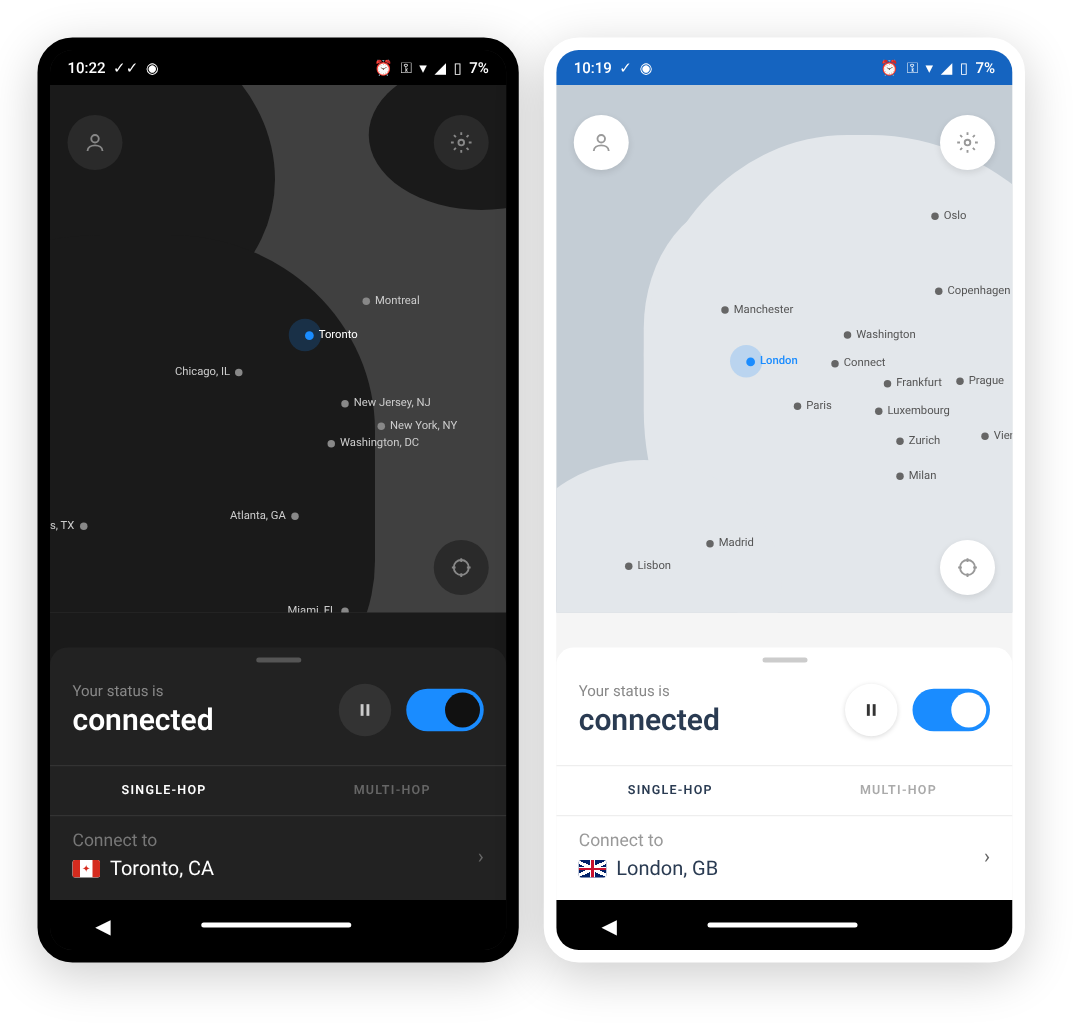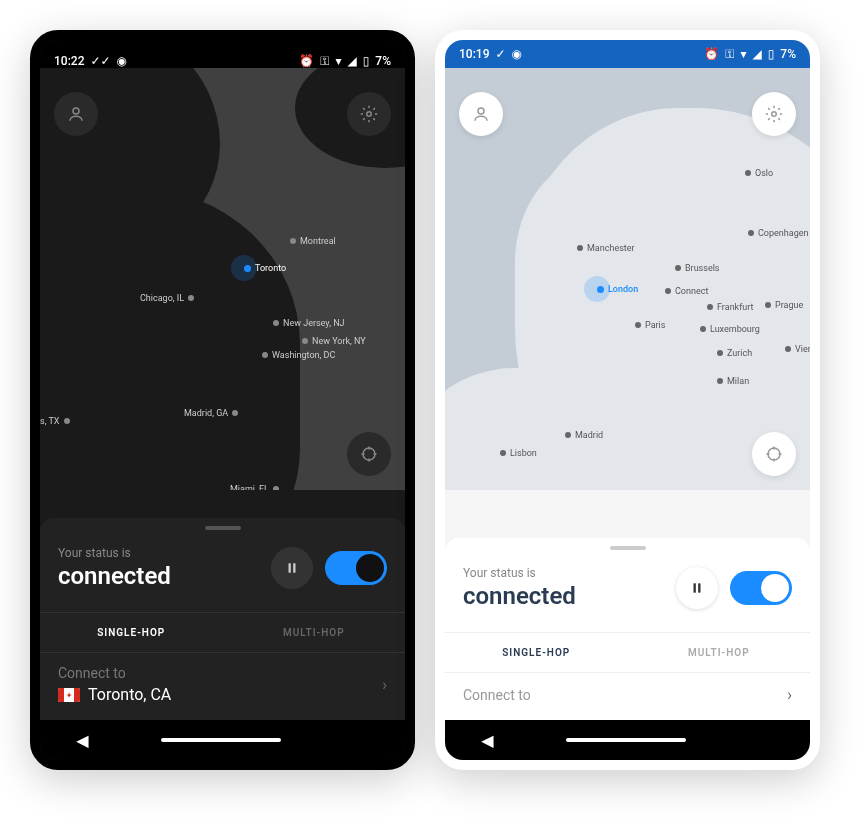--- a/index.html
+++ b/index.html
@@ -24,21 +24,21 @@
 
 .statusbar {
   height: 28px;
   display: flex;
   justify-content: space-between;
   align-items: center;
   padding: 0 14px;
   font-size: 12px;
   font-weight: 500;
 }
-.dark .statusbar { background: #000; color: #fff; align-items: flex-end; }
+.dark .statusbar { background: #000; color: #fff; }
 .light .statusbar { background: #1564c0; color: #fff; }
 .statusbar .left, .statusbar .right { display: flex; gap: 6px; align-items: center; }
 
 
 .map {
   position: relative;
   height: 422px;
   overflow: hidden;
 }
 .dark .map { background: #404040; }
@@ -289,21 +289,21 @@
       </div>
     <div class="city" style="left:262px;top:268px">
         <span class="dot"></span>
         <span>New York, NY</span>
       </div>
     <div class="city" style="left:222px;top:282px">
         <span class="dot"></span>
         <span>Washington, DC</span>
       </div>
     <div class="city" style="left:144px;top:340px">
-        <span>Madrid, GA</span>
+        <span>Atlanta, GA</span>
         <span class="dot"></span>
       </div>
     <div class="city" style="left:0px;top:348px">
         <span>s, TX</span>
         <span class="dot"></span>
       </div>
     <div class="city" style="left:190px;top:416px">
         <span>Miami, FL</span>
         <span class="dot"></span>
       </div>
@@ -403,21 +403,21 @@
     <div class="city" style="left:303px;top:160px">
         <span class="dot"></span>
         <span>Copenhagen</span>
       </div>
     <div class="city" style="left:132px;top:175px">
         <span class="dot"></span>
         <span>Manchester</span>
       </div>
     <div class="city" style="left:230px;top:195px">
         <span class="dot"></span>
-        <span>Brussels</span>
+        <span>Washington</span>
       </div>
     <div class="city active" style="left:152px;top:216px">
         <span class="dot"></span>
         <span>London</span>
       </div>
     <div class="city" style="left:220px;top:218px">
         <span class="dot"></span>
         <span>Connect</span>
       </div>
     <div class="city" style="left:262px;top:234px">
@@ -475,20 +475,24 @@
           <div class="knob"></div>
         </div>
     </div>
     <div class="tabs">
       <div class="tab active">SINGLE-HOP</div>
       <div class="tab">MULTI-HOP</div>
     </div>
     <div class="connect-row">
       <div class="connect-col">
         <div class="connect-label">Connect to</div>
+        <div class="connect-value">
+          <span class="flag gb"></span>
+          <span>London, GB</span>
+        </div>
       </div>
       <span class="chev">›</span>
     </div>
   </div>
 
   <div class="navbar">
     <span>◀</span>
     <div class="navpill"></div>
     <span style="opacity:0">▢</span>
   </div>

